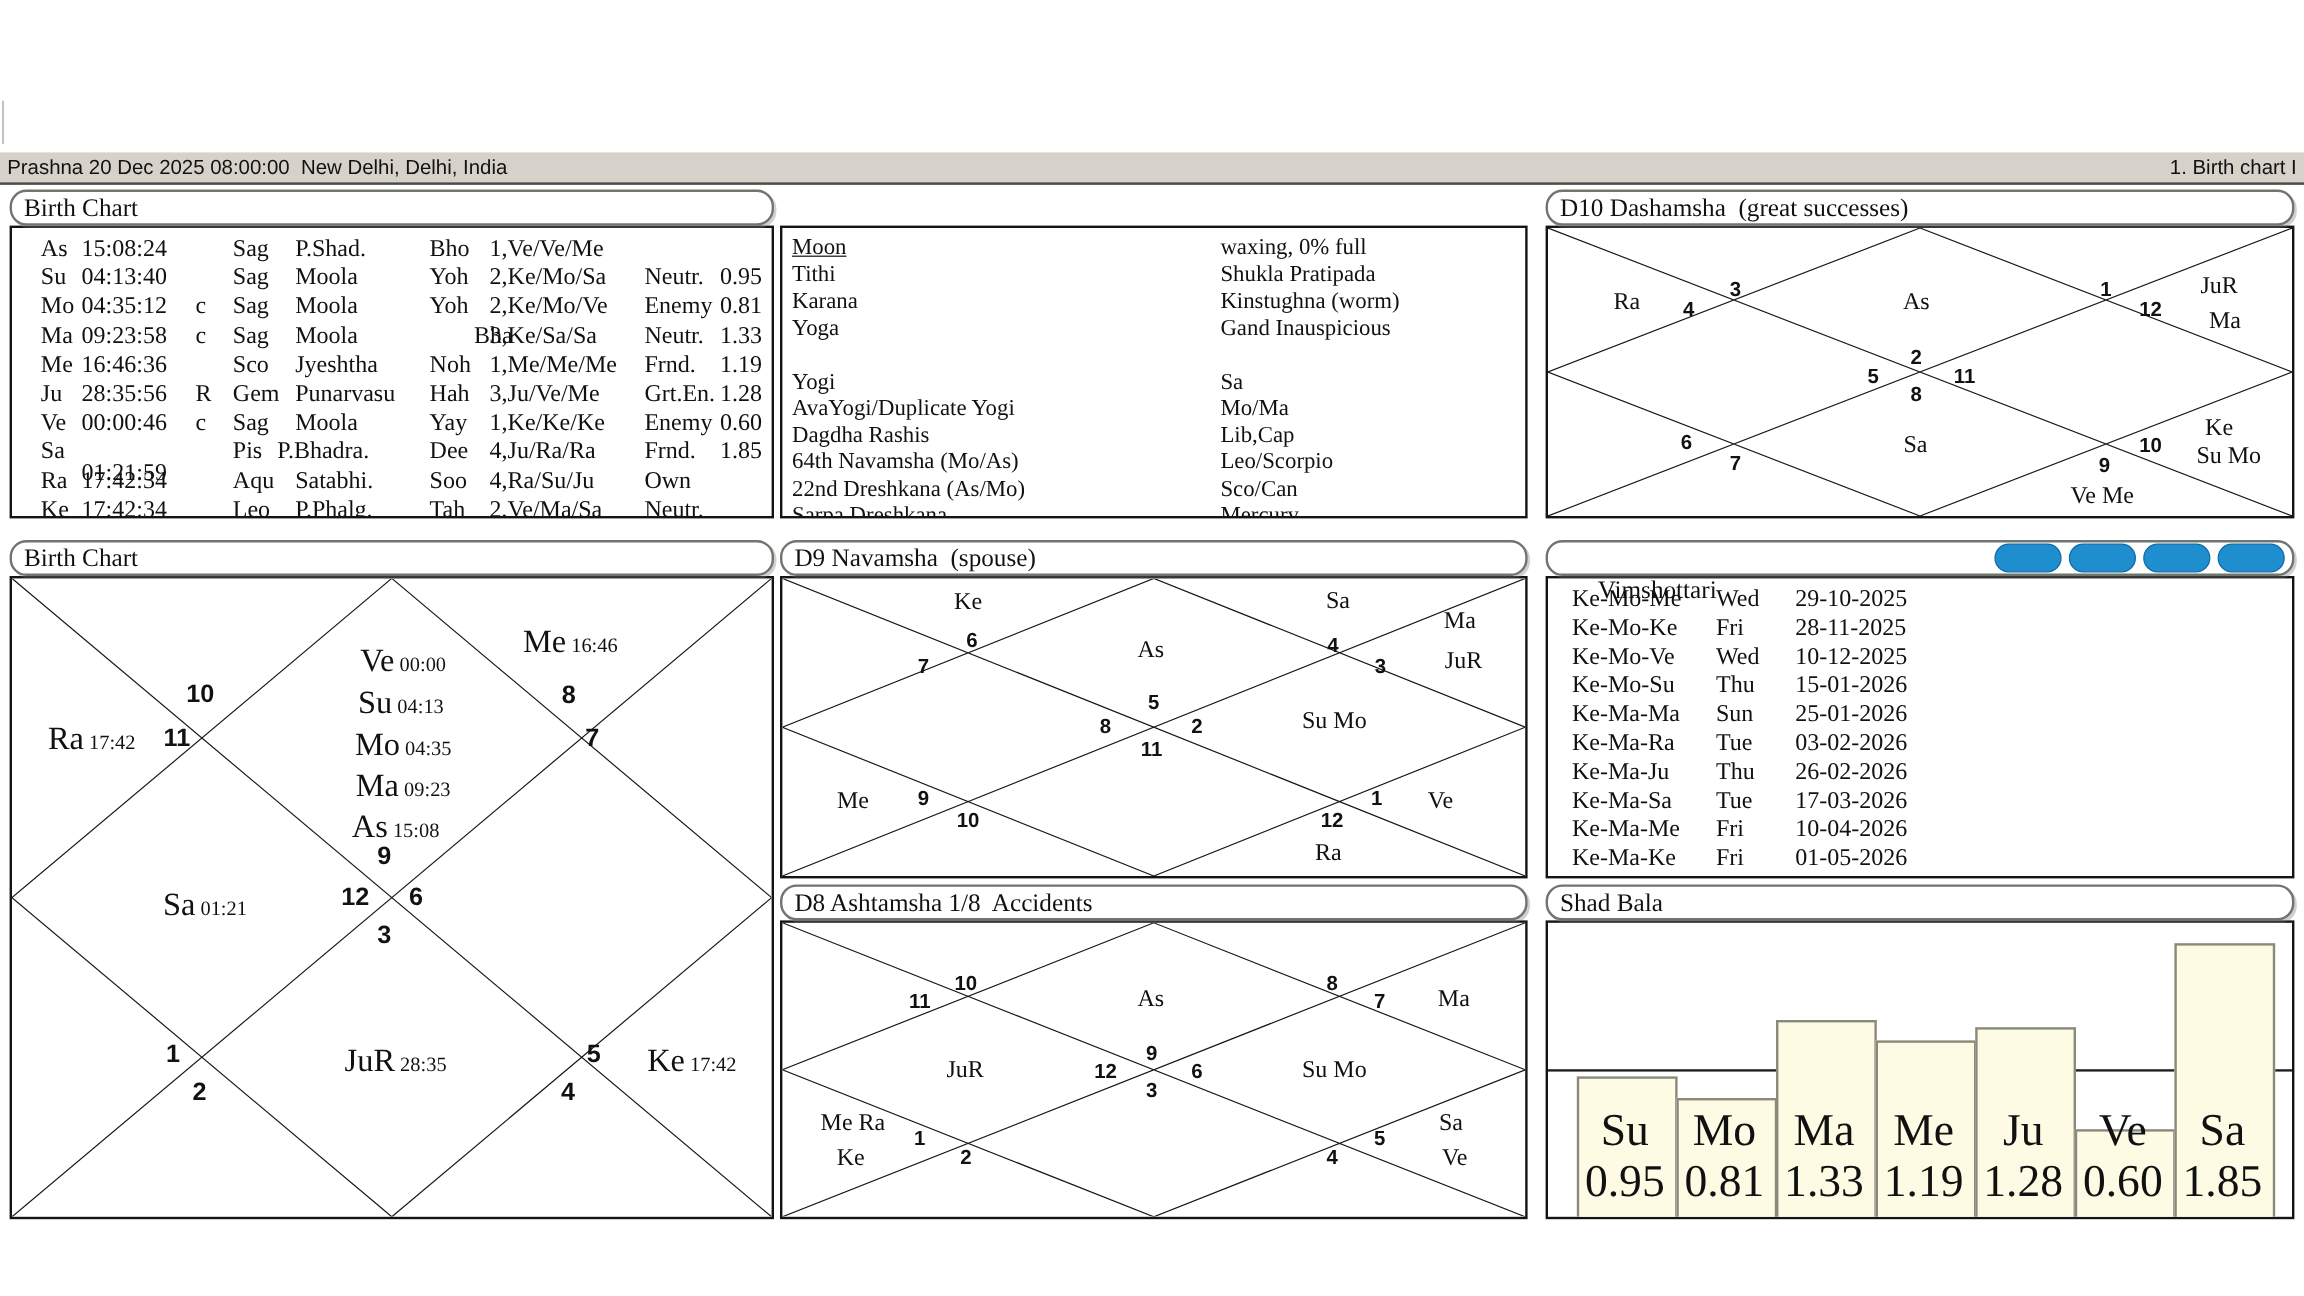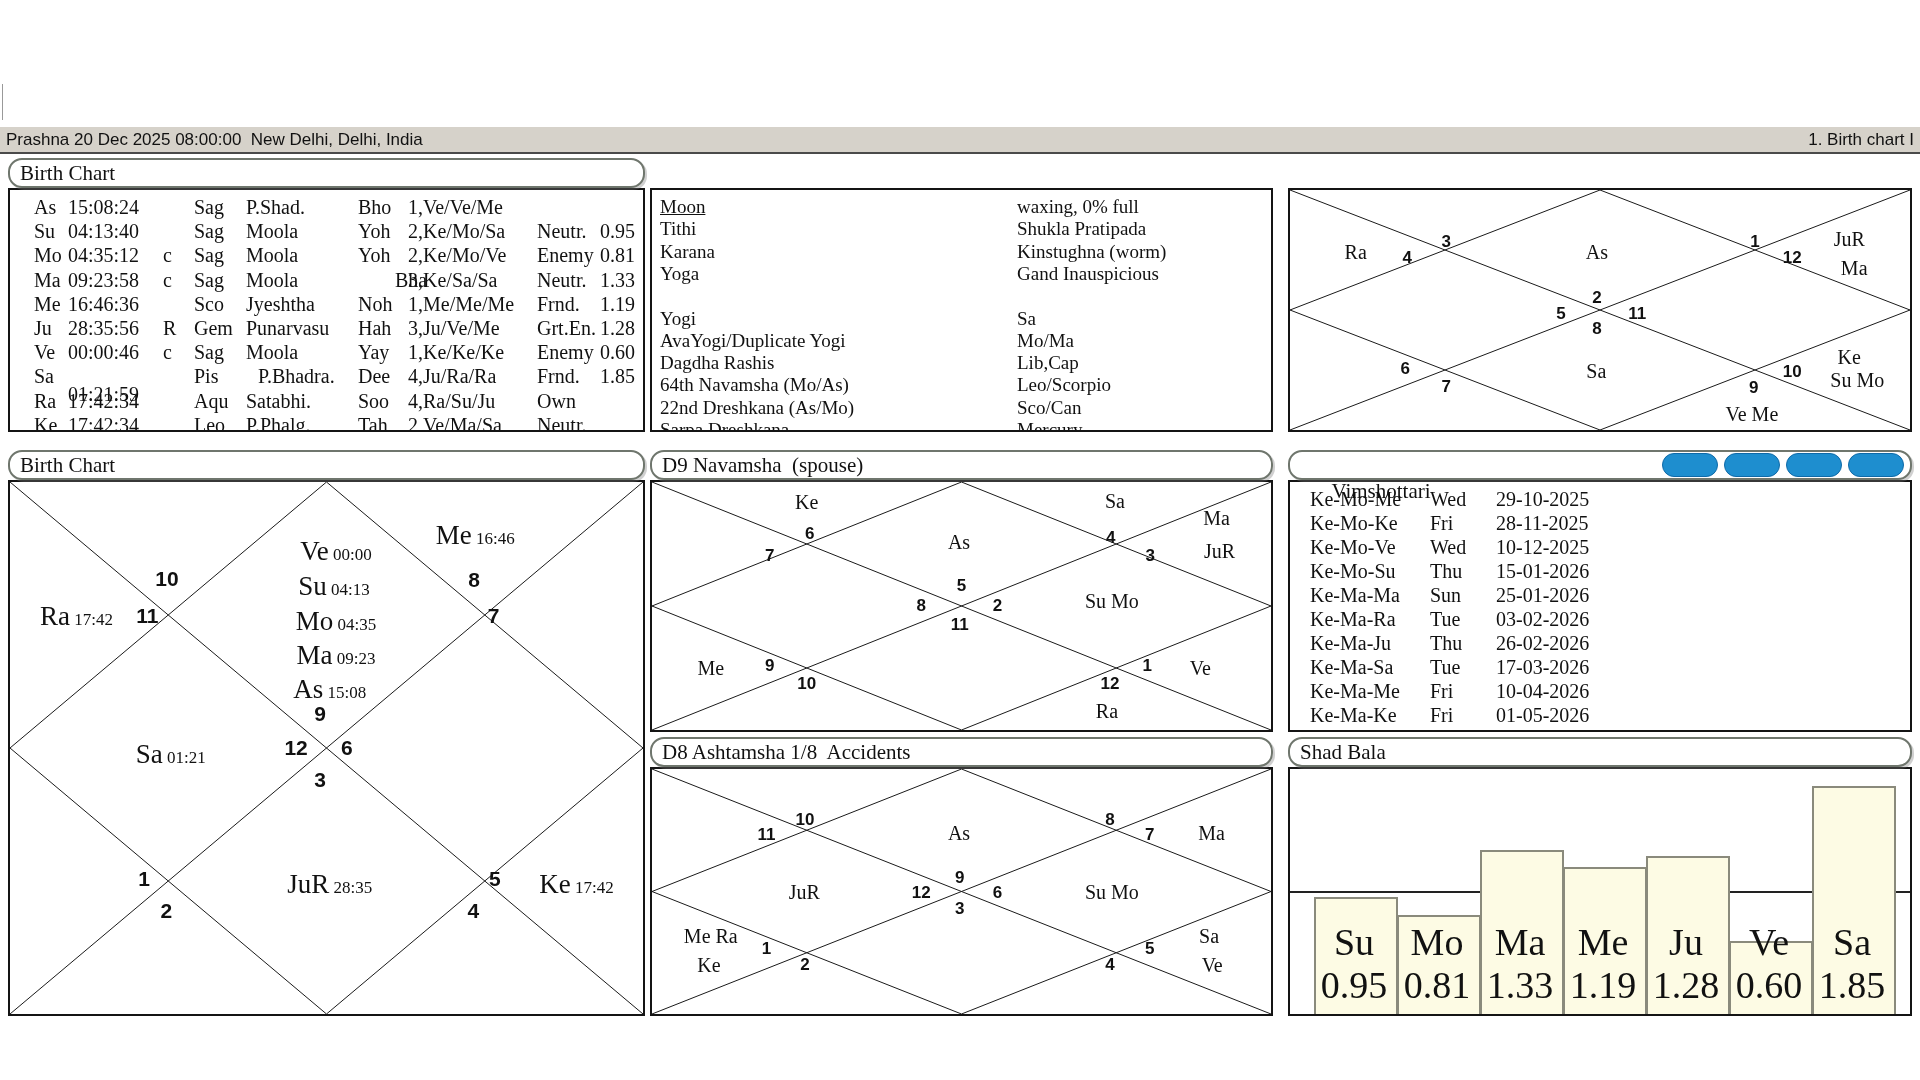--- a/index.html
+++ b/index.html
@@ -123,21 +123,21 @@
           <span style="left: 236px;">Moola</span>
           <span style="left: 348px;">Yay</span>
           <span style="left: 398px;">1,Ke/Ke/Ke</span>
           <span style="left: 527px;">Enemy</span>
           <span style="right: 8px;">0.60</span>
         </div>
         <div class="trow" style="top: 175.4px;">
           <span style="left: 24px;">Sa</span>
           <span style="left: 58px; margin-top: 18px;">01:21:59</span>
           <span style="left: 184px;">Pis</span>
-          <span style="left: 248px; text-align: center;">P.Bhadra.</span>
+          <span style="left: 221px; text-align: center;">P.Bhadra.</span>
           <span style="left: 348px;">Dee</span>
           <span style="left: 398px;">4,Ju/Ra/Ra</span>
           <span style="left: 527px;">Frnd.</span>
           <span style="right: 8px;">1.85</span>
         </div>
         <div class="trow" style="top: 199.6px;">
           <span style="left: 24px;">Ra</span>
           <span style="left: 58px;">17:42:34</span>
           <span style="left: 184px;">Aqu</span>
           <span style="left: 236px;">Satabhi.</span>
@@ -196,20 +196,21 @@
           <span style="left: 365px;">Sco/Can</span>
         </div>
         <div class="trow yrow" style="top: 229px;">
           <span style="left: 8px;">Sarpa Dreshkana</span>
           <span style="left: 365px;">Mercury</span>
         </div>
       </div>
   </div>
 
   <div class="panel" style="left:1288px;top:158px;width:624px;height:274px;">
+    <div class="pill"><span class="ttl">D10 Dashamsha  (great successes)</span></div>
     <div class="pbody sml">
         <svg width="620" height="240" viewBox="0 0 620 240" style="position: absolute; left: 0px; top: 0px;">
           <path d="M0 0 L620 240 M620 0 L0 240 M310 0 L0 120 L310 240 L620 120 Z" stroke="#1a1a1a" stroke-width="1" fill="none"></path>
         </svg>
         <div class="nil np" style="left: 10.6%; top: 26%;">Ra</div>
         <div class="nil nn" style="left: 18.9%; top: 28.5%;">4</div>
         <div class="nil nn" style="left: 25.2%; top: 21.5%;">3</div>
         <div class="nil np" style="left: 49.5%; top: 26%;">As</div>
         <div class="nil nn" style="left: 75%; top: 21.5%;">1</div>
         <div class="nil nn" style="left: 81%; top: 28.5%;">12</div>

